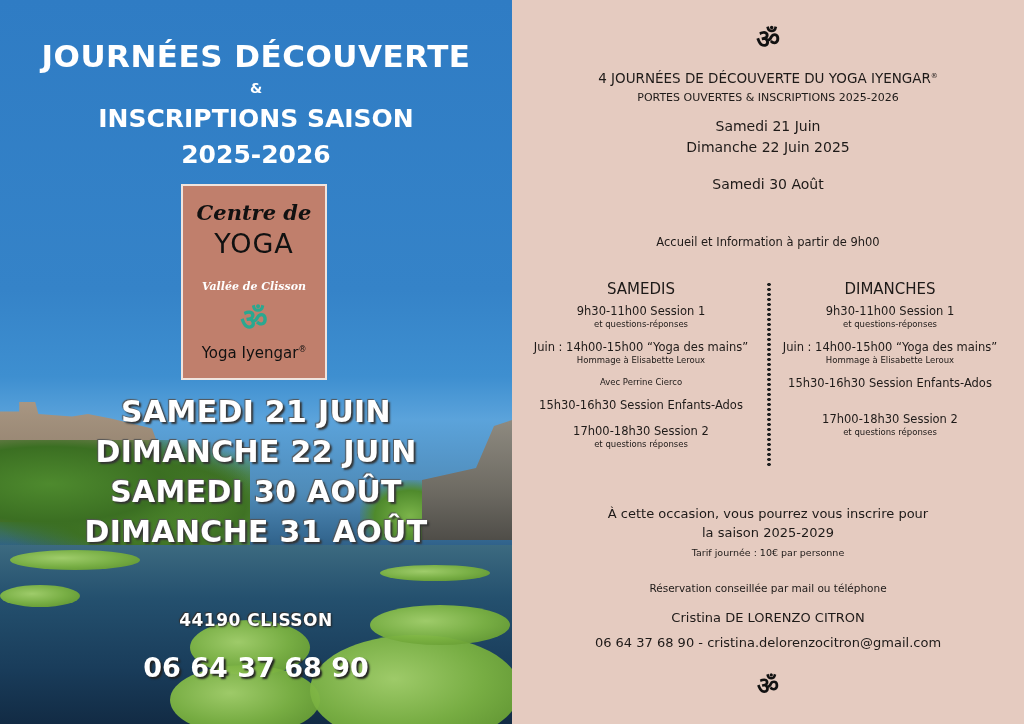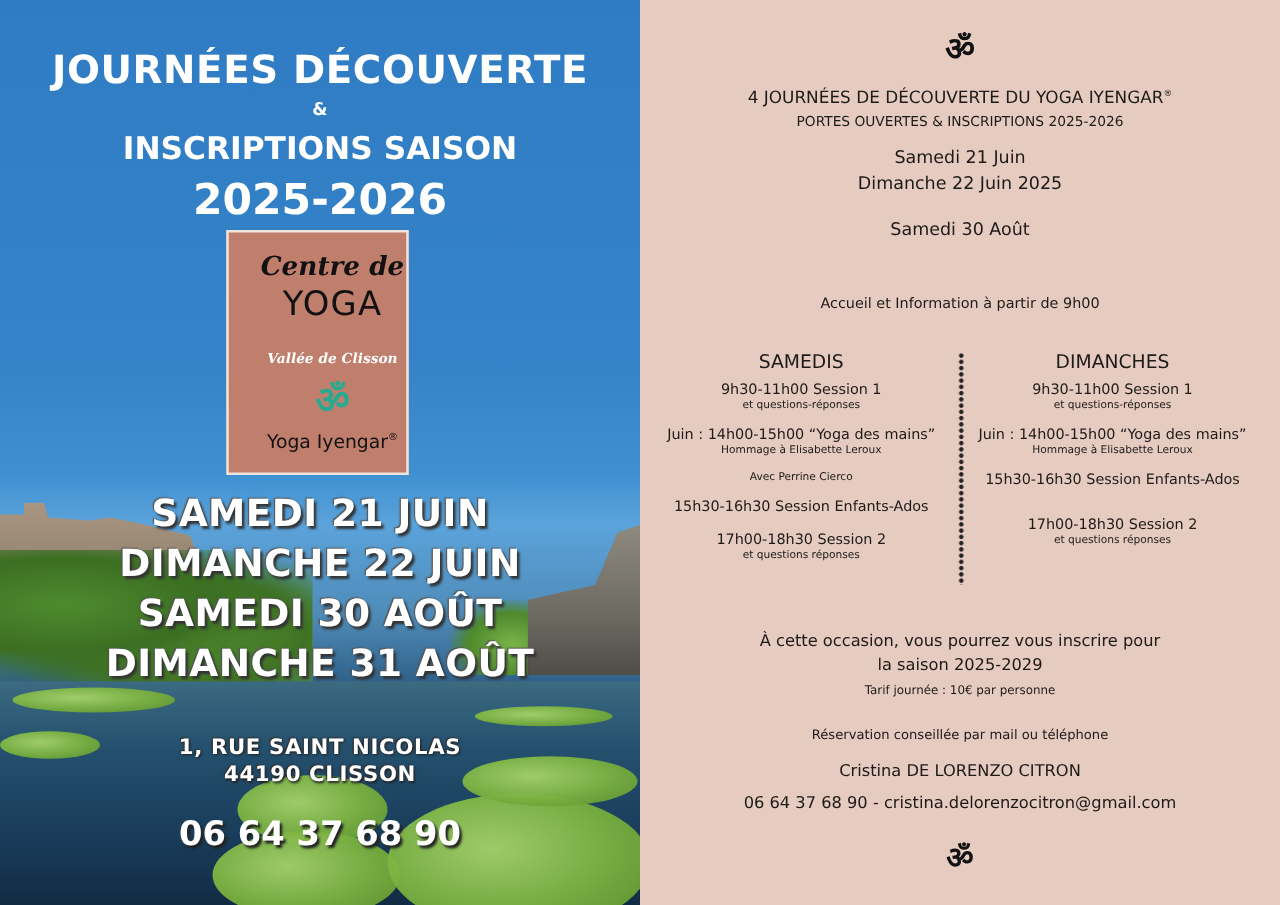--- a/index.html
+++ b/index.html
@@ -35,26 +35,26 @@
   .water {
     position: absolute; left: 0; top: 545px; width: 512px; height: 179px;
     background: linear-gradient(to bottom, #3c6a80 0%, #24506e 30%, #193c5a 70%, #122b44 100%);
   }
   .pad { position: absolute; border-radius: 50%; background: radial-gradient(ellipse at 40% 40%, #a5d26a 0%, #7cb342 50%, #5a8f2a 100%); opacity: .95; }
 
   .left-text { position: absolute; left: 0; width: 512px; text-align: center; color: #ffffff; font-family: "DejaVu Sans", sans-serif; font-weight: bold; }
   .title1 { top: 38px; font-size: 31px; letter-spacing: 0.5px; }
   .amp { top: 80px; font-size: 14px; }
   .title2 { top: 104px; font-size: 25px; }
-  .title3 { top: 140px; font-size: 34px; }
+  .title3 { top: 140px; font-size: 25px; }
 
   .logo-card {
     position: absolute; left: 181px; top: 184px; width: 146px; height: 196px;
     background: #c07f6c; border: 2px solid #f0e4de;
-    text-align: center; color: #111; padding-left: 12px;
+    text-align: center; color: #111;
   }
   .logo-centre { position: absolute; top: 14px; width: 100%; font-family: "DejaVu Serif", serif; font-style: italic; font-weight: bold; font-size: 21px; }
   .logo-yoga { position: absolute; top: 42px; width: 100%; font-family: "DejaVu Sans", sans-serif; font-size: 27px; letter-spacing: 1px; }
   .logo-vallee { position: absolute; top: 94px; width: 100%; font-family: "DejaVu Serif", serif; font-style: italic; font-weight: bold; font-size: 11px; color: #fff; }
   .logo-om { position: absolute; top: 112px; width: 100%; font-size: 30px; color: #2aa890; font-weight: bold; }
   .logo-iyengar { position: absolute; top: 158px; width: 100%; font-size: 15px; color: #111; }
   .logo-iyengar sup { font-size: 8px; }
 
   .dates { position: absolute; left: 0; width: 512px; text-align: center; color: #fff; font-weight: bold; font-size: 30px; text-shadow: 2px 2px 2px #333, -1px -1px 1px #555; letter-spacing: 0.3px; }
   .d1 { top: 394px; } .d2 { top: 434px; } .d3 { top: 474px; } .d4 { top: 514px; }
@@ -119,21 +119,20 @@
     <div class="logo-vallee">Vallée de Clisson</div>
     <div class="logo-om">ॐ</div>
     <div class="logo-iyengar"><span>Yoga Iyengar</span><sup>®</sup></div>
   </div>
 
   <div class="dates d1">SAMEDI 21 JUIN</div>
   <div class="dates d2">DIMANCHE 22 JUIN</div>
   <div class="dates d3">SAMEDI 30 AOÛT</div>
   <div class="dates d4">DIMANCHE 31 AOÛT</div>
 
-  <div class="addr a1">1, RUE SAINT NICOLAS</div>
   <div class="addr a2">44190 CLISSON</div>
   <div class="phone-big">06 64 37 68 90</div>
 </div>
 
 <div class="right">
   <div class="r-center om-top">ॐ</div>
   <div class="r-center r-title"><span>4 JOURNÉES DE DÉCOUVERTE DU YOGA IYENGAR</span><sup>®</sup></div>
   <div class="r-center r-sub">PORTES OUVERTES &amp; INSCRIPTIONS 2025-2026</div>
 
   <div class="r-center r-date rd1">Samedi 21 Juin</div>

